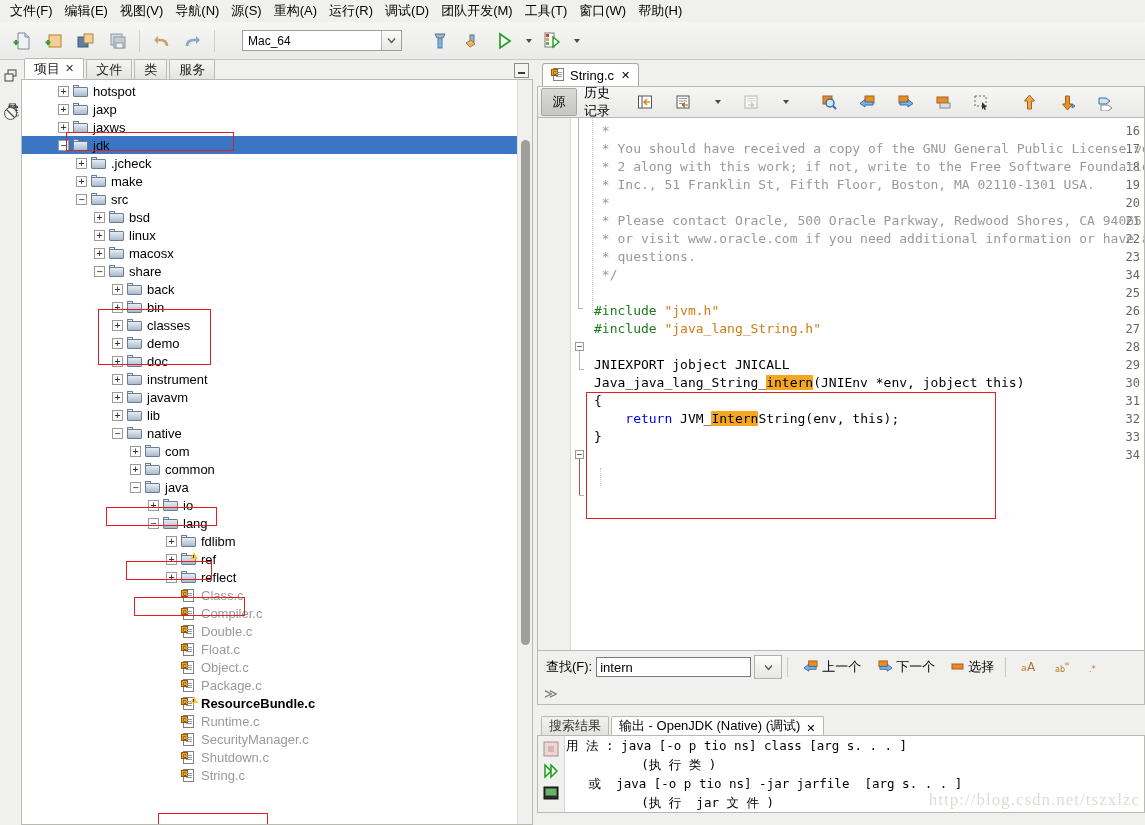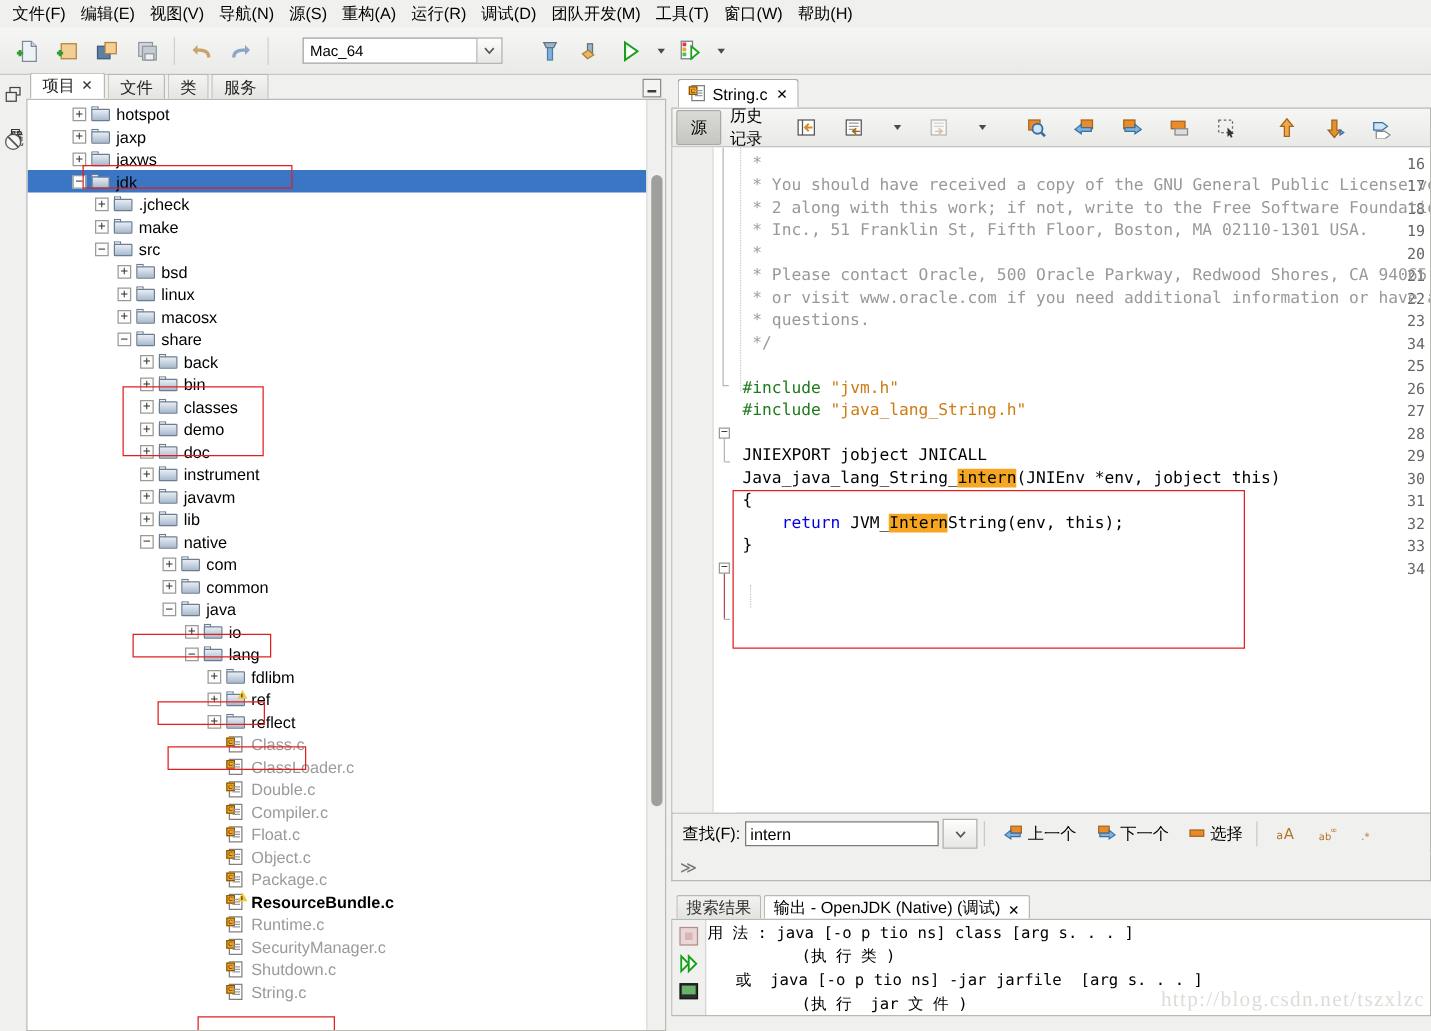--- a/index.html
+++ b/index.html
@@ -436,31 +436,26 @@
             <span class="tlabel">reflect</span>
           </div>
           <div class="trow" style="padding-left: 144px;">
             <span class="togspace"></span>
             <span class="ico"><span class="cfile"><span class="pg"></span><span class="badge">C</span><span class="ln" style="top:4px"></span><span class="ln" style="top:6px"></span><span class="ln" style="top:8px"></span></span></span>
             <span class="tlabel dim">Class.c</span>
           </div>
           <div class="trow" style="padding-left: 144px;">
             <span class="togspace"></span>
             <span class="ico"><span class="cfile"><span class="pg"></span><span class="badge">C</span><span class="ln" style="top:4px"></span><span class="ln" style="top:6px"></span><span class="ln" style="top:8px"></span></span></span>
-            <span class="tlabel dim">ClassLoader.c</span>
+            <span class="tlabel dim">Compiler.c</span>
           </div>
           <div class="trow" style="padding-left: 144px;">
             <span class="togspace"></span>
             <span class="ico"><span class="cfile"><span class="pg"></span><span class="badge">C</span><span class="ln" style="top:4px"></span><span class="ln" style="top:6px"></span><span class="ln" style="top:8px"></span></span></span>
             <span class="tlabel dim">Double.c</span>
-          </div>
-          <div class="trow" style="padding-left: 144px;">
-            <span class="togspace"></span>
-            <span class="ico"><span class="cfile"><span class="pg"></span><span class="badge">C</span><span class="ln" style="top:4px"></span><span class="ln" style="top:6px"></span><span class="ln" style="top:8px"></span></span></span>
-            <span class="tlabel dim">Compiler.c</span>
           </div>
           <div class="trow" style="padding-left: 144px;">
             <span class="togspace"></span>
             <span class="ico"><span class="cfile"><span class="pg"></span><span class="badge">C</span><span class="ln" style="top:4px"></span><span class="ln" style="top:6px"></span><span class="ln" style="top:8px"></span></span></span>
             <span class="tlabel dim">Float.c</span>
           </div>
           <div class="trow" style="padding-left: 144px;">
             <span class="togspace"></span>
             <span class="ico"><span class="cfile"><span class="pg"></span><span class="badge">C</span><span class="ln" style="top:4px"></span><span class="ln" style="top:6px"></span><span class="ln" style="top:8px"></span></span></span>
             <span class="tlabel dim">Object.c</span>

